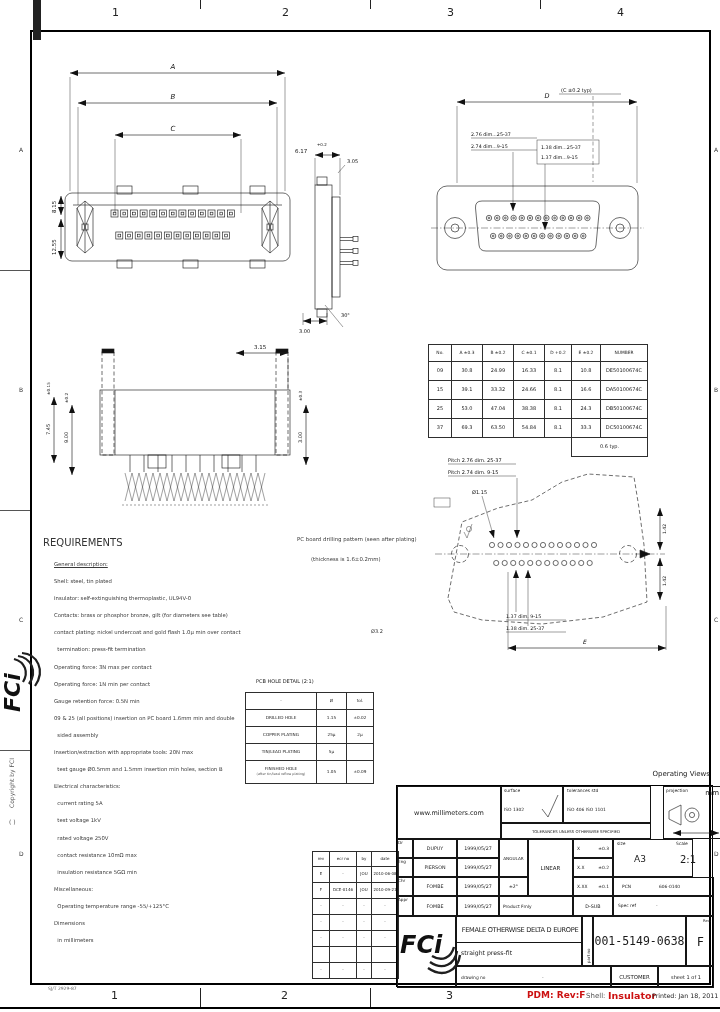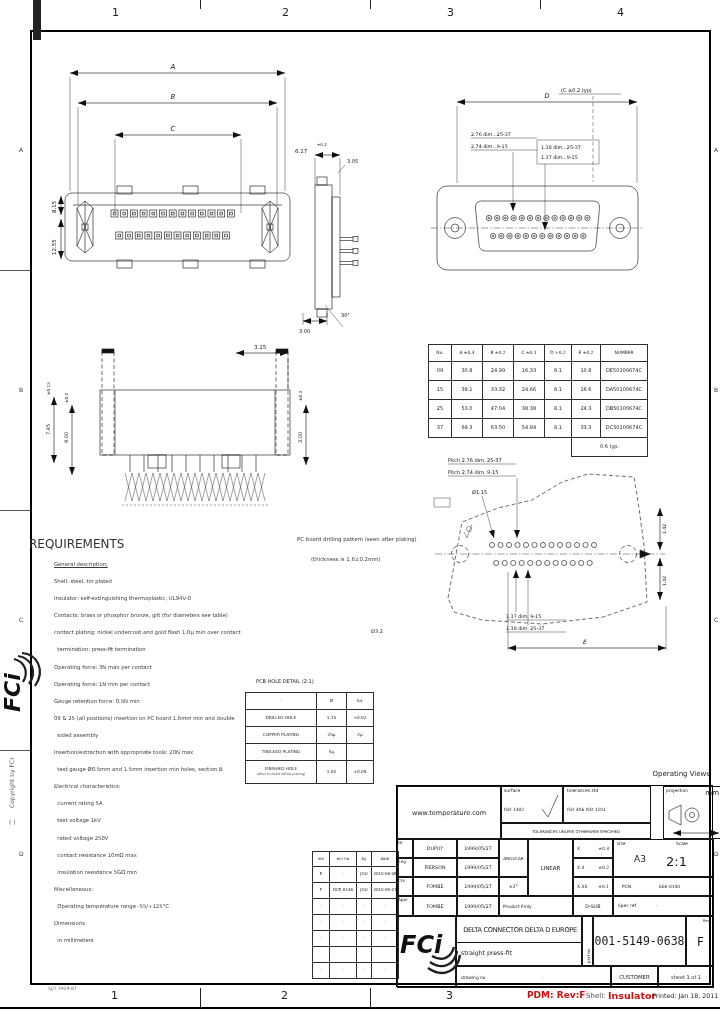--- a/index.html
+++ b/index.html
@@ -409,21 +409,21 @@
           <td>33.3</td>
           <td>DC50100674C</td>
     </tr>
     <tr>
       <td class="noborder" colspan="5"></td>
       <td colspan="2" style="height:14px;">0.6 typ.</td>
     </tr>
   </tbody>
     </table>
 
-  <div class="abs" style="left:29px;top:537px;font-size:12px;color:#333;text-align:center;">REQUIREMENTS</div>
+  <div class="abs" style="left:43px;top:537px;font-size:10px;color:#333;text-align:center;">REQUIREMENTS</div>
   <div class="abs" style="left:54px;top:556px;width:250px;">
     <div class="notes-line und">General description:</div>
     <div class="notes-line">Shell: steel, tin plated</div>
     <div class="notes-line">Insulator: self-extinguishing thermoplastic, UL94V-0</div>
     <div class="notes-line">Contacts: brass or phosphor bronze, gilt (for diameters see table)</div>
     <div class="notes-line">contact plating: nickel undercoat and gold flash 1.0μ min over contact</div>
     <div class="notes-line">  termination: press-fit termination</div>
     <div class="notes-line">Operating force: 3N max per contact</div>
     <div class="notes-line">Operating force: 1N min per contact</div>
     <div class="notes-line">Gauge retention force: 0.5N min</div>
@@ -523,21 +523,21 @@
     <tr>
           <td>-</td>
           <td>-</td>
           <td>-</td>
           <td>-</td>
         </tr>
   </tbody>
     </table>
 
   <div class="abs" style="left:396px;top:785px;width:317px;height:202px;border:1.5px solid #000;box-sizing:border-box;">
-    <div class="tb-cell" style="left:0;top:0;width:104px;height:53px;font-size:6.5px;display:flex;align-items:center;justify-content:center;">www.temperature.com</div>
+    <div class="tb-cell" style="left:0;top:0;width:104px;height:53px;font-size:6.5px;display:flex;align-items:center;justify-content:center;">www.millimeters.com</div>
     <div class="tb-cell" style="left:104px;top:0;width:62px;height:37px;">
       <span class="tb-lbl abs" style="left:2px;top:1px;">surface</span>
       <span class="tb-lbl abs" style="left:2px;top:20px;">ISO 1302</span>
       <svg style="left:38px;top:6px;" width="22" height="26">
           <polyline class="ln" points="2,16 8,24 18,2"></polyline>
         </svg>
     </div>
     <div class="tb-cell" style="left:166px;top:0;width:88px;height:37px;">
       <span class="tb-lbl abs" style="left:3px;top:1px;">tolerances std</span>
       <span class="tb-lbl abs" style="left:3px;top:20px;">ISO 406 ISO 1101</span>
@@ -575,25 +575,25 @@
       <span class="tb-lbl abs" style="right:3px;top:6px;">±0.3</span>
     </div>
     <div class="tb-cell" style="left:176px;top:72px;width:40px;height:19px;">
       <span class="tb-lbl abs" style="left:3px;top:6px;">X.X</span>
       <span class="tb-lbl abs" style="right:3px;top:6px;">±0.2</span>
     </div>
     <div class="tb-cell" style="left:176px;top:91px;width:40px;height:19px;">
       <span class="tb-lbl abs" style="left:3px;top:6px;">X.XX</span>
       <span class="tb-lbl abs" style="right:3px;top:6px;">±0.1</span>
     </div>
-    <div class="tb-cell" style="left:216px;top:53px;width:101px;height:38px;">
+    <div class="tb-cell" style="left:216px;top:53px;width:80px;height:38px;">
       <span class="tb-lbl abs" style="left:3px;top:1px;">size</span>
       <span class="abs" style="left:20px;top:14px;font-size:9px;">A3</span>
       <span class="tb-lbl abs" style="left:62px;top:1px;">Scale</span>
-      <span class="abs" style="left:52px;top:14px;font-size:13px;">2:1</span>
+      <span class="abs" style="left:66px;top:14px;font-size:10px;">2:1</span>
     </div>
     <div class="tb-cell" style="left:216px;top:91px;width:101px;height:19px;">
       <span class="tb-lbl abs" style="left:8px;top:6px;">PCN</span>
       <span class="tb-lbl abs" style="left:45px;top:6px;">606-0140</span>
     </div>
     <div class="tb-cell" style="left:102px;top:110px;width:74px;height:20px;font-size:4.4px;display:flex;align-items:center;padding-left:3px;box-sizing:border-box;">Product Fmly</div>
     <div class="tb-cell" style="left:176px;top:110px;width:40px;height:20px;font-size:4.8px;display:flex;align-items:center;justify-content:center;">D-SUB</div>
     <div class="tb-cell" style="left:216px;top:110px;width:101px;height:20px;">
       <span class="tb-lbl abs" style="left:4px;top:6px;">Spec ref</span>
       <span class="tb-lbl abs" style="left:42px;top:6px;">-</span>
@@ -601,21 +601,21 @@
 
     <div class="tb-cell" style="left:0;top:130px;width:59px;height:72px;">
       <svg style="left:2px;top:12px;" width="56" height="50">
         <text x="0" y="24" font-size="24" font-weight="bold" font-style="italic">FCi</text>
         <path class="ln" style="stroke-width:2.4" d="M32,27 C42,33 51,29 54,18"></path>
         <path class="ln" style="stroke-width:2.4" d="M30,33 C43,42 55,35 57,22"></path>
         <path class="ln" style="stroke-width:2.4" d="M28,39 C44,50 58,41 60,26"></path>
       </svg>
     </div>
     <div class="tb-cell" style="left:59px;top:130px;width:126px;height:50px;">
-      <div class="abs" style="left:0;top:0;width:126px;height:26px;border-bottom:1px solid #151515;box-sizing:border-box;display:flex;align-items:center;justify-content:center;font-size:6.6px;letter-spacing:-0.3px;white-space:nowrap;">DELTA CONNECTOR DELTA D EUROPE</div>
+      <div class="abs" style="left:0;top:0;width:126px;height:26px;border-bottom:1px solid #151515;box-sizing:border-box;display:flex;align-items:center;justify-content:center;font-size:6.6px;letter-spacing:-0.3px;white-space:nowrap;">FEMALE OTHERWISE DELTA D EUROPE</div>
       <div class="abs" style="left:4px;top:32px;font-size:6.2px;">straight press-fit</div>
     </div>
     <div class="tb-cell" style="left:185px;top:130px;width:11px;height:50px;">
       <span class="abs vtext" style="left:3px;top:46px;font-size:4px;">part no</span>
     </div>
     <div class="tb-cell" style="left:196px;top:130px;width:93px;height:50px;display:flex;align-items:center;justify-content:center;font-family:'DejaVu Sans Mono',monospace;font-size:11.5px;">001-5149-0638</div>
     <div class="tb-cell" style="left:289px;top:130px;width:28px;height:50px;">
       <span class="tb-lbl abs" style="right:2px;top:1px;font-size:3.8px;">Rev.</span>
       <span class="abs" style="left:10px;top:18px;font-size:12px;">F</span>
     </div>

